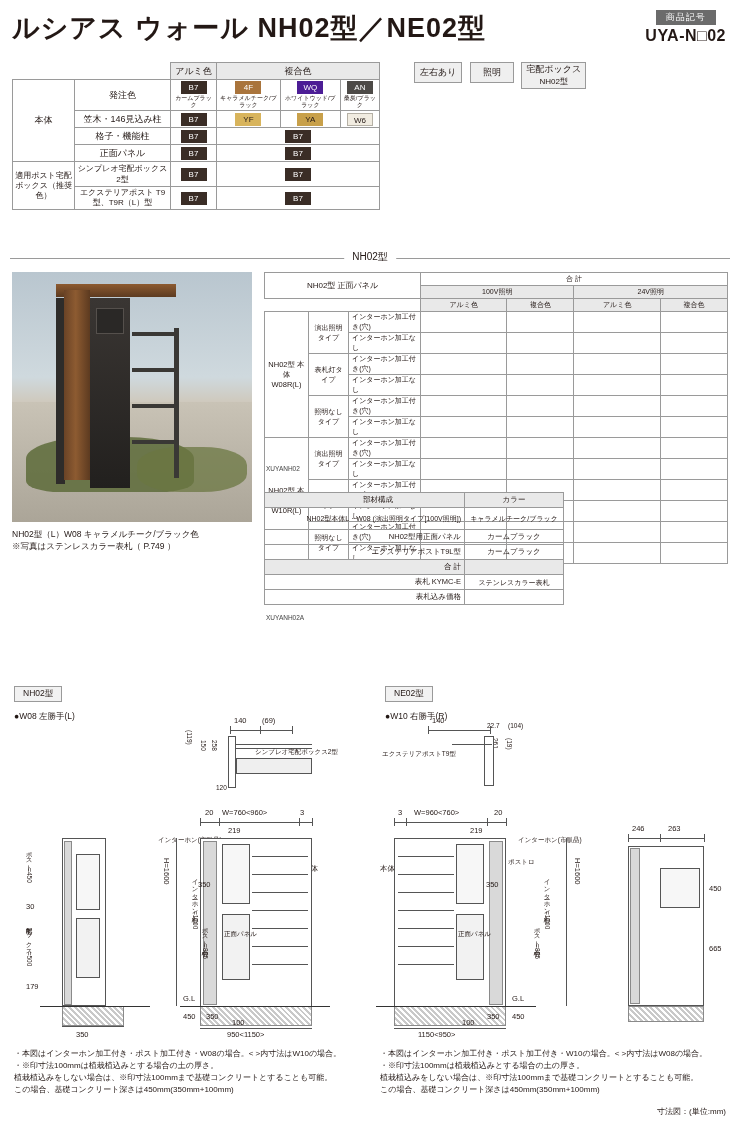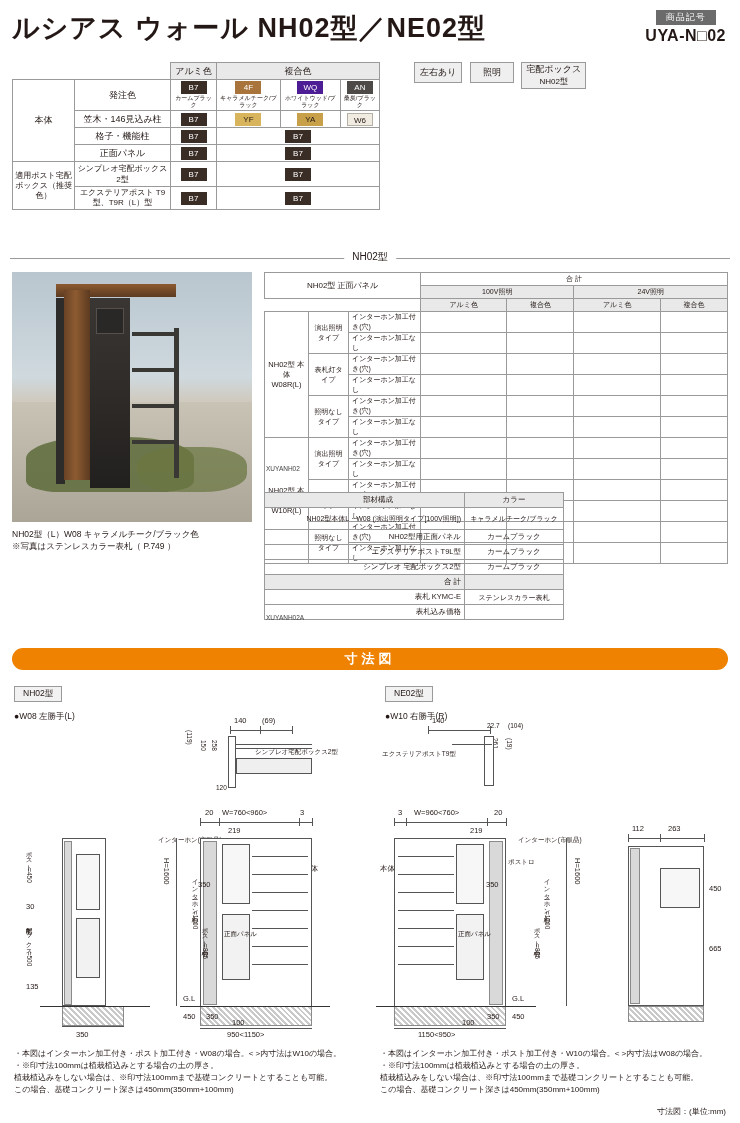--- a/index.html
+++ b/index.html
@@ -391,41 +391,36 @@
       </tr>
       <tr>
         <td class="left">NH02型用正面パネル</td>
         <td>カームブラック</td>
       </tr>
       <tr>
         <td class="left">エクステリアポストT9L型</td>
         <td>カームブラック</td>
       </tr>
       <tr>
-        <td class="left">シンプレオ 宅配ボックス2型</td>
-        <td>カームブラック</td>
-      </tr>
-      <tr>
         <td class="left gray">合 計</td>
         <td class="gray"></td>
       </tr>
       <tr>
         <td class="left">表札 KYMC-E</td>
         <td style="font-size:7px;line-height:9px;">ステンレスカラー表札</td>
       </tr>
       <tr>
         <td class="left">表札込み価格</td>
         <td></td>
       </tr>
     </tbody>
       </table>
   </div>
   <div class="xcode2">XUYANH02A</div>
 
-  <div class="orange">寸法図</div>
 
   <div class="dimarea">
 
     <div class="tag" style="left:14px; top:8px;">NH02型</div>
     <div class="lbl" style="left:14px; top:33px;">●W08 左勝手(L)</div>
 
     <div class="lbl sm" style="left:234px; top:38px;">140</div>
     <div class="lbl sm" style="left:262px; top:38px;">(69)</div>
     <div class="ln h" style="left:230px; top:52px; width:62px;"></div>
     <div class="ln v" style="left:230px; top:48px; height:8px;"></div>
@@ -472,21 +467,21 @@
 
     <div class="lbl sm vert" style="left:162px; top:180px;">H=1600</div>
     <div class="ln v" style="left:176px; top:160px; height:168px;"></div>
     <div class="lbl sm" style="left:198px; top:202px;">350</div>
     <div class="lbl xs vert" style="left:190px; top:196px;">インターホン中心=1200</div>
     <div class="lbl xs vert" style="left:200px; top:244px;">ポスト中心=895</div>
 
     <div class="lbl xs vert" style="left:24px; top:168px;">ポスト=450</div>
     <div class="lbl sm" style="left:26px; top:224px;">30</div>
     <div class="lbl xs vert" style="left:24px; top:244px;">宅配ボックス=500</div>
-    <div class="lbl sm" style="left:26px; top:304px;">135</div>
+    <div class="lbl sm" style="left:26px; top:304px;">179</div>
     <div class="box-o" style="left:62px; top:160px; width:44px; height:168px; background:#fff;"></div>
     <div class="gray-fill" style="left:64px; top:163px; width:8px; height:164px;"></div>
     <div class="box-o" style="left:76px; top:176px; width:24px; height:56px; background:#f7f7f7;"></div>
     <div class="box-o" style="left:76px; top:240px; width:24px; height:60px; background:#f2f2f2;"></div>
 
     <div class="hatch" style="left:62px; top:328px; width:62px; height:20px;"></div>
     <div class="ln h thick" style="left:40px; top:328px; width:110px;"></div>
     <div class="lbl sm" style="left:76px; top:352px;">350</div>
     <div class="ln h" style="left:62px; top:348px; width:62px;"></div>
 
@@ -547,21 +542,21 @@
 
     <div class="hatch" style="left:394px; top:328px; width:112px; height:20px;"></div>
     <div class="ln h thick" style="left:376px; top:328px; width:160px;"></div>
     <div class="lbl sm" style="left:512px; top:316px;">G.L</div>
     <div class="lbl sm" style="left:512px; top:334px;">450</div>
     <div class="lbl sm" style="left:487px; top:334px;">350</div>
     <div class="lbl sm" style="left:462px; top:340px;">100</div>
     <div class="lbl sm" style="left:418px; top:352px;">1150&lt;950&gt;</div>
     <div class="ln h" style="left:394px; top:350px; width:112px;"></div>
 
-    <div class="lbl sm" style="left:632px; top:146px;">112</div>
+    <div class="lbl sm" style="left:632px; top:146px;">246</div>
     <div class="lbl sm" style="left:668px; top:146px;">263</div>
     <div class="ln h" style="left:628px; top:160px; width:76px;"></div>
     <div class="ln v" style="left:628px; top:156px; height:8px;"></div>
     <div class="ln v" style="left:660px; top:156px; height:8px;"></div>
     <div class="ln v" style="left:704px; top:156px; height:8px;"></div>
     <div class="box-o" style="left:628px; top:168px; width:76px; height:160px; background:#fff;"></div>
     <div class="gray-fill" style="left:630px; top:170px; width:10px; height:156px;"></div>
     <div class="box-o" style="left:660px; top:190px; width:40px; height:40px; background:#f7f7f7;"></div>
     <div class="lbl sm" style="left:709px; top:206px;">450</div>
     <div class="lbl sm" style="left:709px; top:266px;">665</div>

